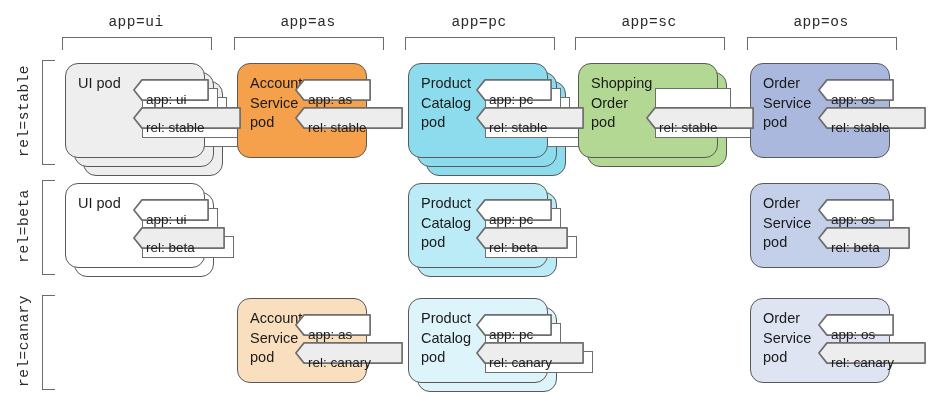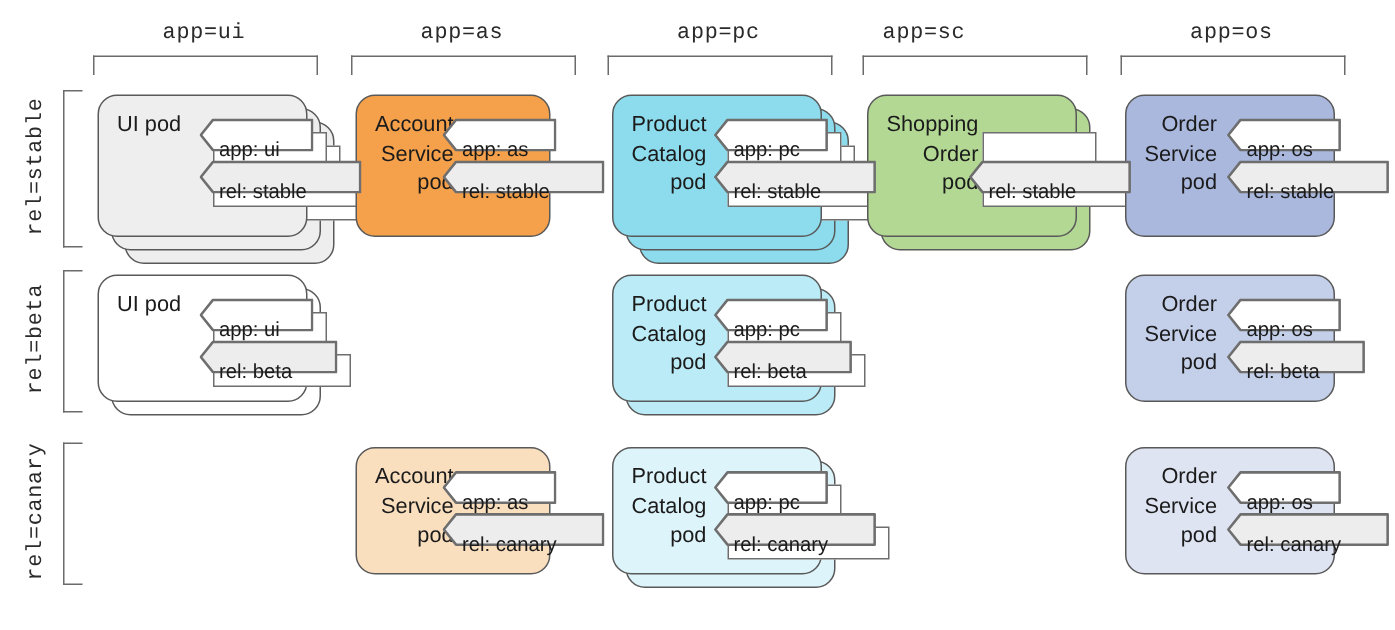--- a/index.html
+++ b/index.html
@@ -19,21 +19,21 @@
   .row-head{position:absolute;font-family:"Liberation Mono",monospace;
             font-size:14.5px;letter-spacing:0.5px;color:#2a2a2a;
             white-space:nowrap;transform-origin:center center;
             transform:rotate(-90deg);text-align:center;}
   .row-bracket{position:absolute;width:12px;
                border-left:1.6px solid #6b6b6b;
                border-top:1.6px solid #6b6b6b;
                border-bottom:1.6px solid #6b6b6b;}
 
   
-  .podgroup{position:absolute;text-align:right;}
+  .podgroup{position:absolute;}
   .pod{position:absolute;border:1.7px solid #595959;border-radius:13px;
        box-sizing:border-box;}
   .pod-main{z-index:5;}
 
   .pod-title{position:absolute;left:13px;top:11px;font-size:14.5px;
              line-height:19.5px;color:#1b1b1b;white-space:pre-line;
              z-index:6;pointer-events:none;}
   .tag{position:absolute;height:40px;box-sizing:border-box;
        display:flex;align-items:center;}
   .tag svg{position:absolute;left:0;top:0;}
@@ -45,21 +45,21 @@
 </head>
 <body>
 
 <div id="stage">
     <div class="col-head" style="left: 62px; top: 14px; width: 148px;">app=ui</div>
     <div class="col-bracket" style="left: 62px; top: 37px; width: 148px;"></div>
     <div class="col-head" style="left: 234px; top: 14px; width: 148px;">app=as</div>
     <div class="col-bracket" style="left: 234px; top: 37px; width: 148px;"></div>
     <div class="col-head" style="left: 405px; top: 14px; width: 148px; text-align: center;">app=pc</div>
     <div class="col-bracket" style="left: 405px; top: 37px; width: 148px;"></div>
-    <div class="col-head" style="left: 542px; top: 14px; width: 148px;">app=sc</div>
+    <div class="col-head" style="left: 575px; top: 14px; width: 148px;">app=sc</div>
     <div class="col-bracket" style="left: 575px; top: 37px; width: 148px;"></div>
     <div class="col-head" style="left: 747px; top: 14px; width: 148px;">app=os</div>
     <div class="col-bracket" style="left: 747px; top: 37px; width: 148px;"></div>
     <div class="row-bracket" style="left: 42px; top: 60px; height: 103px;"></div>
     <div class="row-head" style="width: 120px; left: -36px; top: 102.5px;">rel=stable</div>
     <div class="row-bracket" style="left: 42px; top: 180px; height: 93px;"></div>
     <div class="row-head" style="width: 120px; left: -36px; top: 217.5px;">rel=beta</div>
     <div class="row-bracket" style="left: 42px; top: 295px; height: 93px;"></div>
     <div class="row-head" style="width: 120px; left: -36px; top: 332.5px;">rel=canary</div>
     <div class="podgroup" style="left: 65px; top: 63px; width: 167px; height: 122px;">

